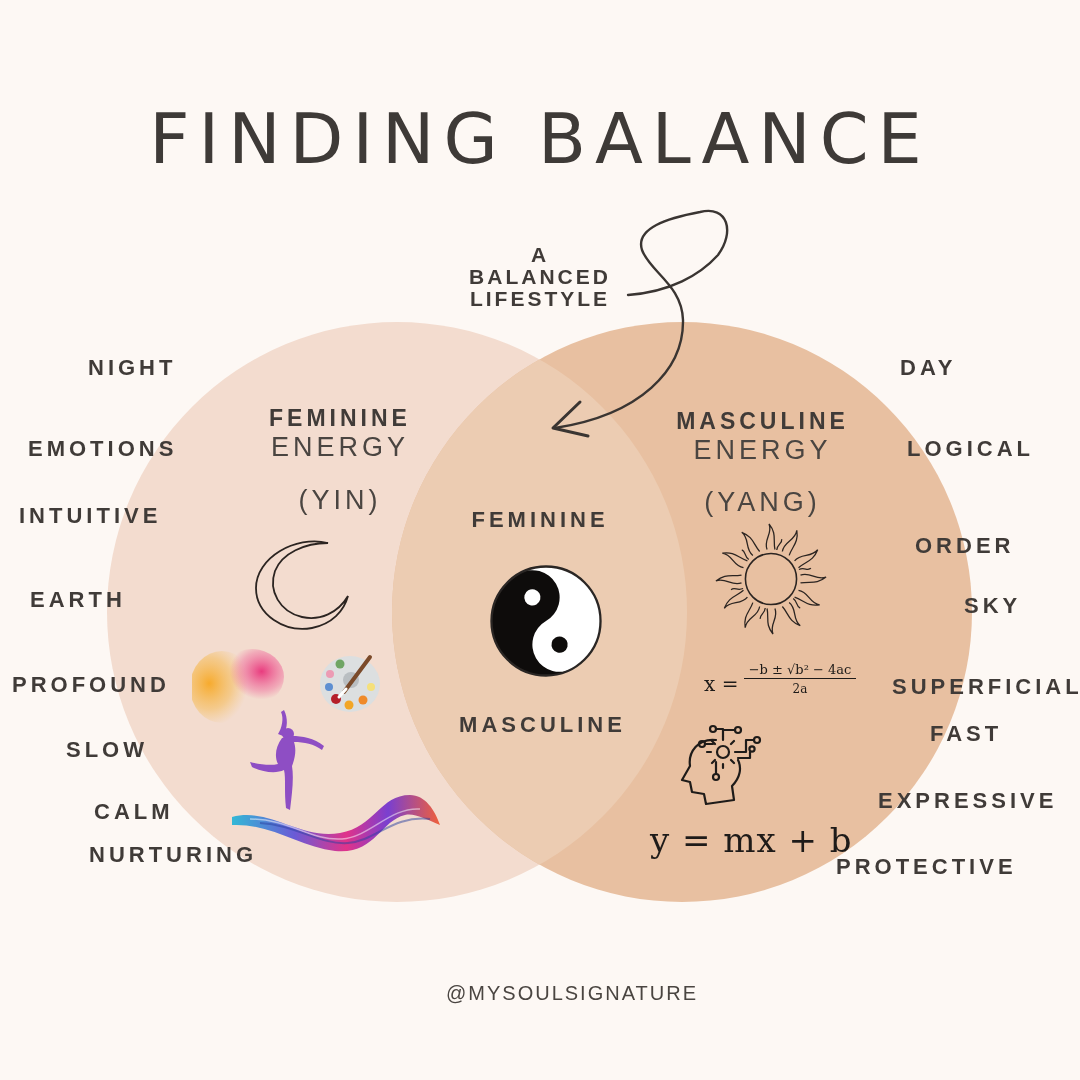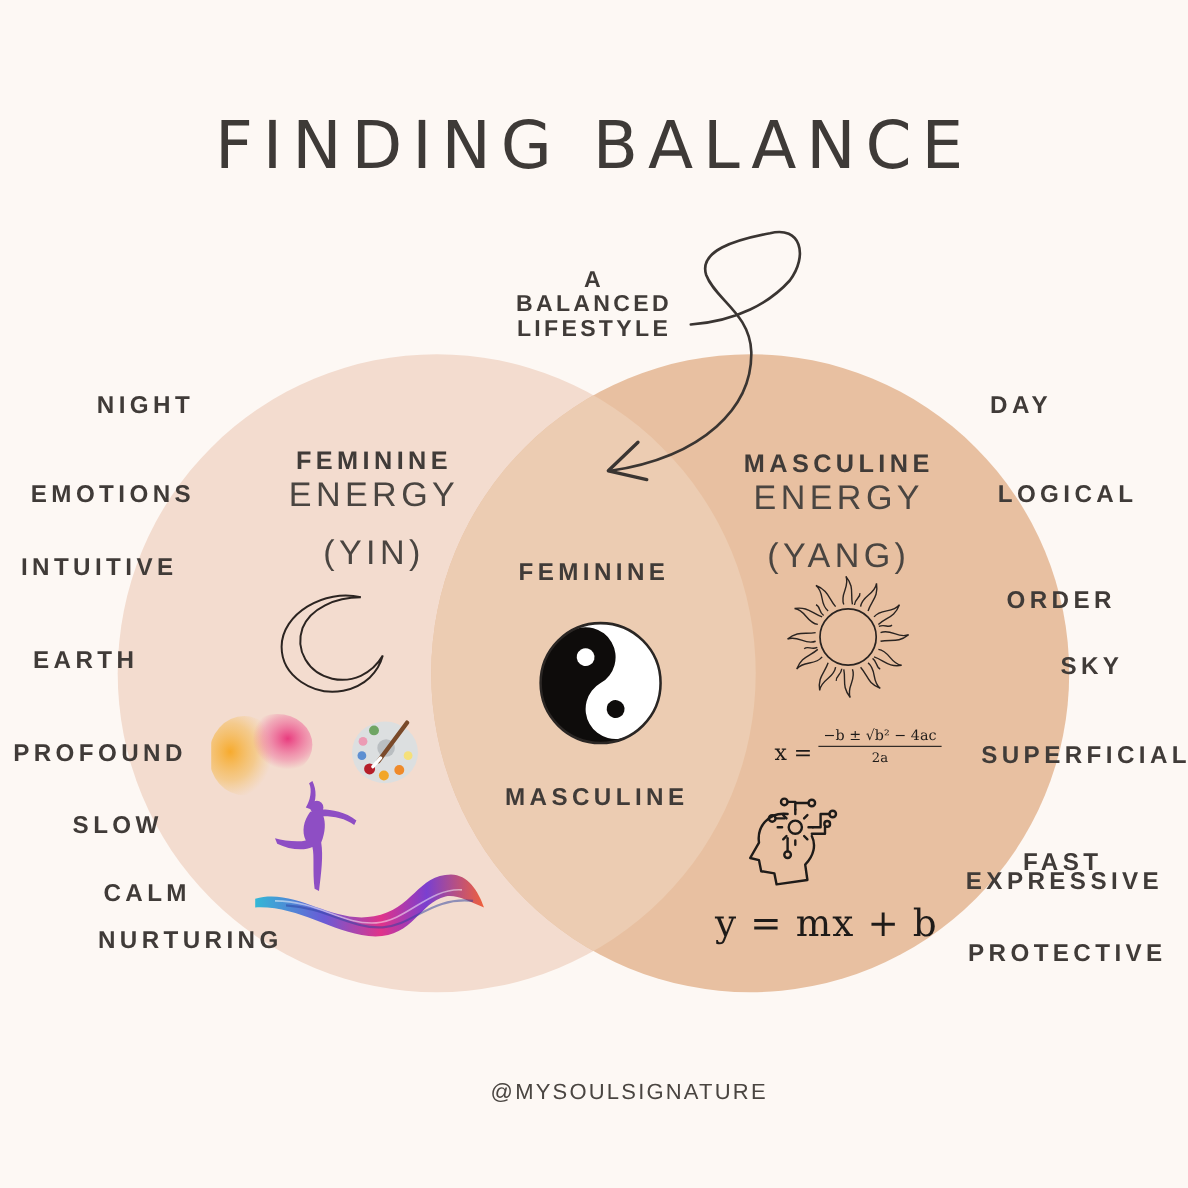--- a/index.html
+++ b/index.html
@@ -1,27 +1,27 @@
 <!DOCTYPE html>
 <html><head>
 <meta charset="utf-8">
 <style>
   html, body { margin:0; padding:0; }
   body { width:1080px; height:1080px; background:#fdf8f4; position:relative; overflow:hidden;
          font-family:"Liberation Sans", "DejaVu Sans", sans-serif; color:#3d3936; }
   .abs { position:absolute; }
-  .title { left:0; width:1080px; top:98px; text-align:center; font-size:60px; font-weight:400;
+  .title { left:0; width:1080px; top:98px; text-align:center; font-size:70px; font-weight:400;
            letter-spacing:9px; color:#3e3a37; font-family:"DejaVu Sans", sans-serif; }
   .circle { border-radius:50%; width:580px; height:580px; top:322px; }
   .circle-left { left:107px; background:#f3dccf; }
   .circle-right { left:392px; background:#e8c0a1; }
   .overlap { left:0; top:0; width:1080px; height:1080px; }
   .word { font-weight:700; font-size:22px; letter-spacing:4px; white-space:nowrap; color:#403b38; }
   .heading-bold { font-weight:700; font-size:23px; letter-spacing:4px; text-align:center; color:#403b38; }
-  .heading-thin { font-weight:400; font-size:31px; letter-spacing:4px; text-align:center; color:#4a4541; }
+  .heading-thin { font-weight:400; font-size:27px; letter-spacing:4px; text-align:center; color:#4a4541; }
   .center-word { font-weight:700; font-size:22px; letter-spacing:4px; color:#403b38; }
   .callout { font-weight:700; font-size:21px; letter-spacing:3px; line-height:22px; text-align:center; color:#403b38; }
   .handle { left:0; width:1080px; top:982px; text-align:center; font-size:20px; letter-spacing:2px; color:#4a4541;padding-left:32px; }
   .formula { font-family:"DejaVu Serif", serif; color:#1e1b19; }
 </style>
 </head>
 <body>
 
 <div class="abs title">FINDING BALANCE</div>
 
@@ -185,17 +185,17 @@
 <div class="abs word" style="left:12px; top:672px;">PROFOUND</div>
 <div class="abs word" style="left:66px; top:737px;">SLOW</div>
 <div class="abs word" style="left:94px; top:799px;">CALM</div>
 <div class="abs word" style="left:89px; top:842px;">NURTURING</div>
 
 <div class="abs word" style="left:900px; top:355px;">DAY</div>
 <div class="abs word" style="left:907px; top:436px;">LOGICAL</div>
 <div class="abs word" style="left:915px; top:533px;">ORDER</div>
 <div class="abs word" style="left:964px; top:593px;">SKY</div>
 <div class="abs word" style="left:892px; top:674px;">SUPERFICIAL</div>
-<div class="abs word" style="left:930px; top:771px;">FAST</div>
+<div class="abs word" style="left:930px; top:721px;">FAST</div>
 <div class="abs word" style="left:878px; top:788px;">EXPRESSIVE</div>
-<div class="abs word" style="left:880px; top:854px;">PROTECTIVE</div>
+<div class="abs word" style="left:836px; top:854px;">PROTECTIVE</div>
 
 <div class="abs handle">@MYSOULSIGNATURE</div>
 
 </body></html>

